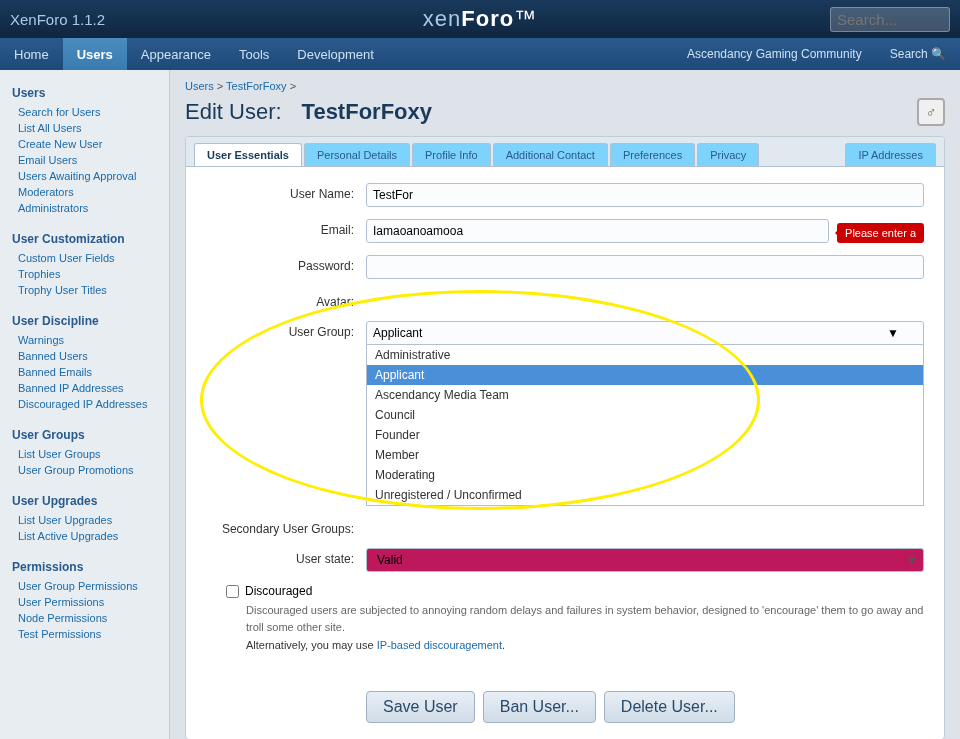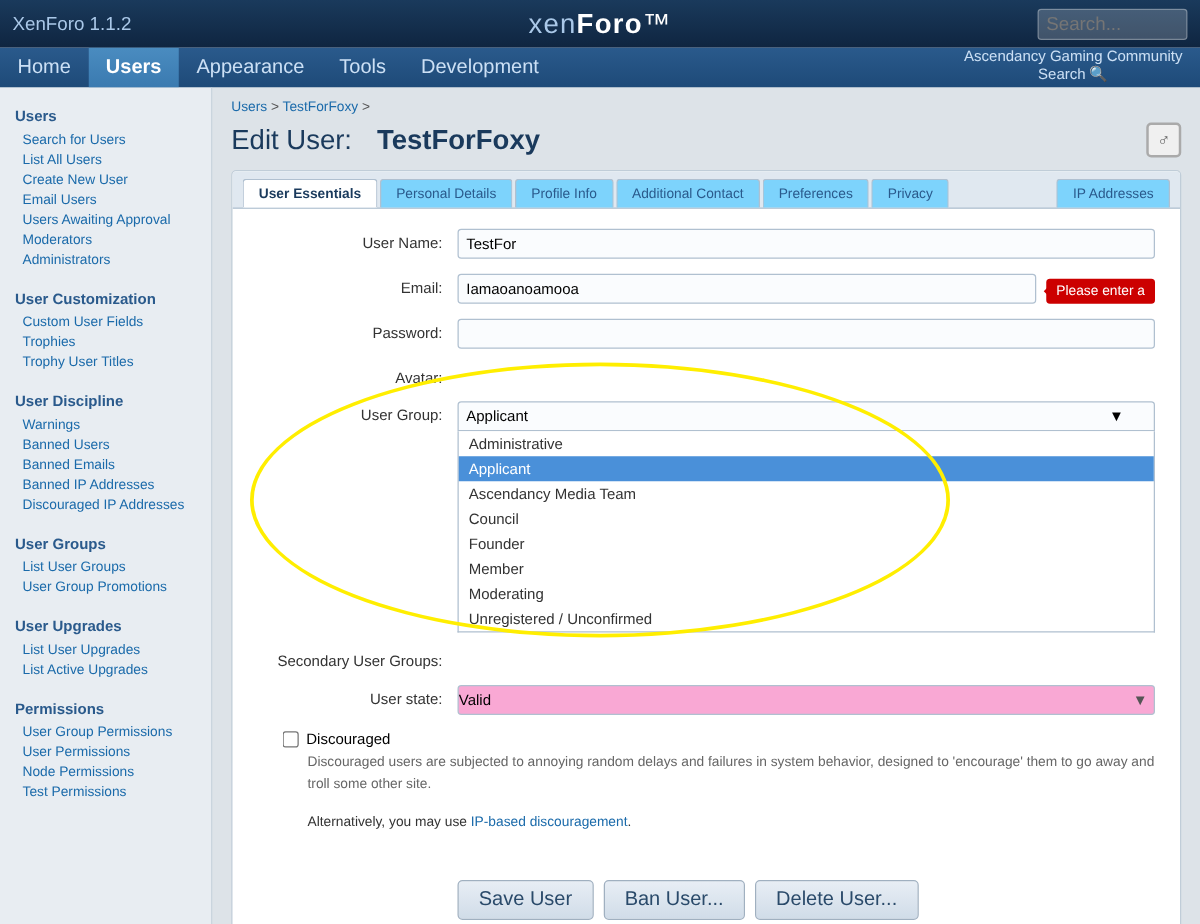--- a/index.html
+++ b/index.html
@@ -46,34 +46,33 @@
       background: linear-gradient(to bottom, #2a5a8c, #1e4a78);
       height: 32px;
       display: flex;
       align-items: stretch;
     }
     .nav-item {
       color: #cce0f5;
       padding: 0 14px;
       display: flex;
       align-items: center;
-      font-size: 16px;
+      font-size: 13px;
       cursor: pointer;
       text-decoration: none;
     }
     .nav-item.active {
       background: linear-gradient(to bottom, #4a8cc0, #3a7ab0);
       color: #fff;
       font-weight: bold;
     }
     #right-nav {
       margin-left: auto;
       display: flex;
       align-items: center;
-      flex-direction: column;
     }
     #community-name {
       color: #cce0f5;
       font-size: 12px;
       padding: 0 14px;
     }
     #search-nav {
       color: #cce0f5;
       padding: 0 14px;
       cursor: pointer;
@@ -226,25 +225,25 @@
     }
 
     
     .dropdown-wrapper {
       position: relative;
       display: inline-block;
       width: 100%;
     }
     .dropdown-select {
       width: 100%;
-      padding: 4px 24px 4px 0;
+      padding: 4px 24px 4px 10px;
       border: 1px solid #b0c0d0;
       border-radius: 3px;
       font-size: 12px;
-      background: #f9a8d4;
+      background: #be185d;
       appearance: none;
       cursor: pointer;
     }
     .dropdown-arrow {
       position: absolute;
       right: 6px;
       top: 50%;
       transform: translateY(-50%);
       pointer-events: none;
       color: #555;
@@ -308,21 +307,21 @@
     .discouraged-desc {
       font-size: 11px;
       color: #666;
       margin-left: 20px;
       line-height: 1.5;
     }
     .discouraged-alt {
       font-size: 11px;
       color: #333;
       margin-left: 20px;
-      margin-top: 17px;
+      margin-top: 4px;
     }
     .discouraged-alt a { color: #1a6aaa; text-decoration: none; }
 
     
     #action-buttons {
       display: flex;
       gap: 8px;
       padding: 8px 20px 16px 180px;
     }
     .btn {

